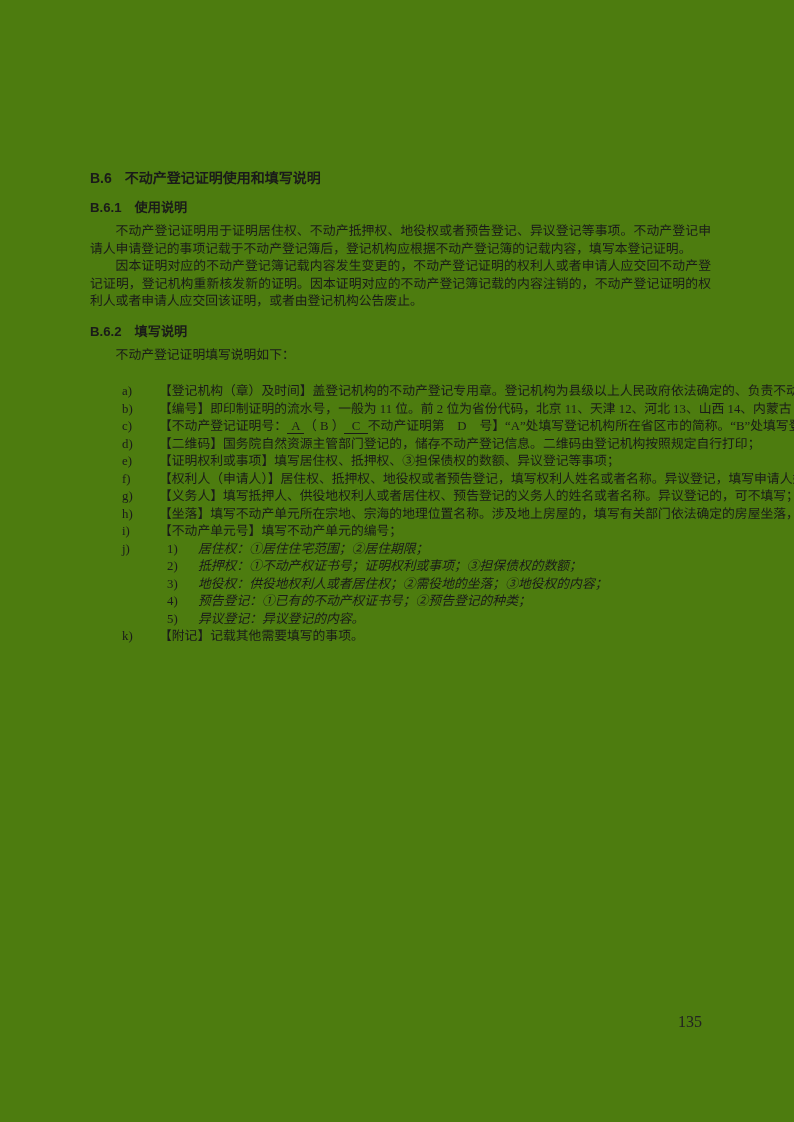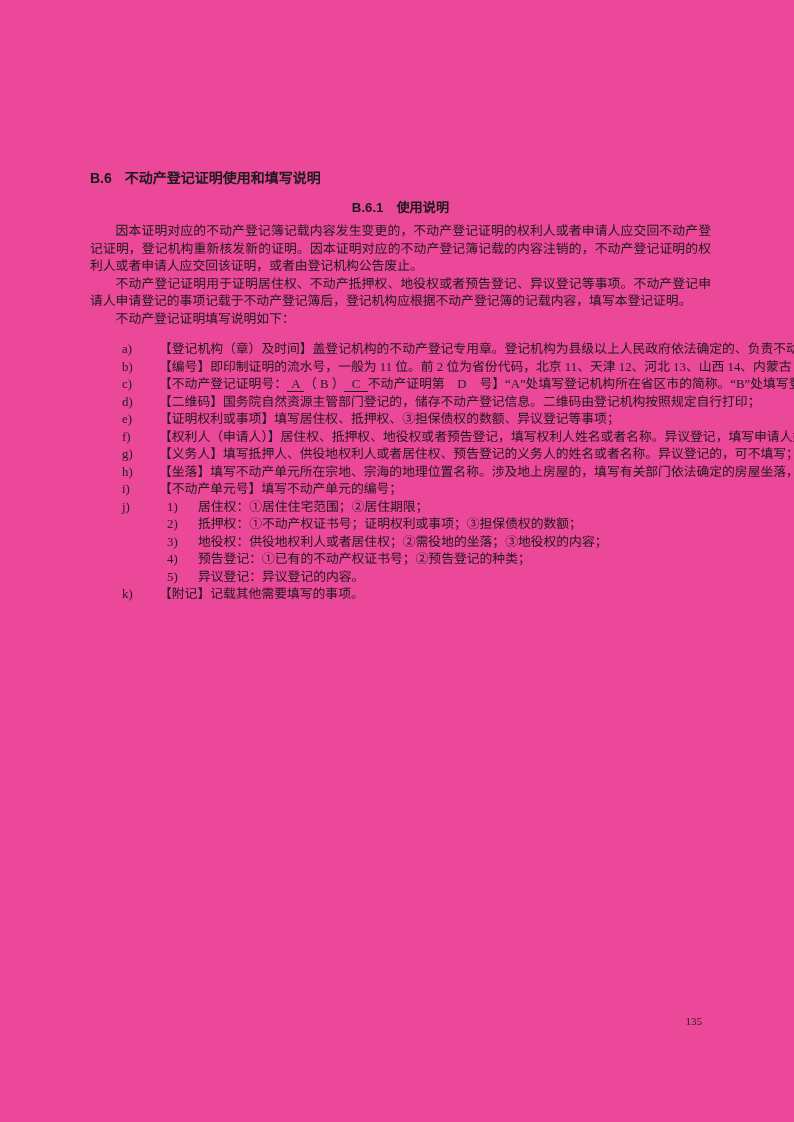--- a/index.html
+++ b/index.html
@@ -4,21 +4,21 @@
 <style>
   html, body {
     margin: 0;
     padding: 0;
     background: #ffffff;
   }
   .page {
     position: relative;
     width: 794px;
     height: 1122px;
-    background: #ec4899;
+    background: #4d7c0f;
     color: #1a1a1a;
     font-family: "Liberation Serif", "DejaVu Serif", serif;
     overflow: hidden;
   }
   .content {
     position: absolute;
     left: 90px;
     top: 170px;
     width: 621px;
     font-size: 12.8px;
@@ -32,80 +32,83 @@
     line-height: 16px;
     margin: 0 0 14px 0;
     text-align: left;
   }
   .sec-h2 {
     font-family: "Liberation Sans", "DejaVu Sans", sans-serif;
     font-size: 13.2px;
     font-weight: 700;
     line-height: 15px;
     margin: 0 0 8px 0;
-    text-align: center;
+    text-align: left;
   }
   .sec-h2.mt {
     margin-top: 13px;
   }
   .sec-num { margin-right: 13px; }
   .body-para {
     margin: 0;
     text-indent: 2em;
   }
   .intro-line {
-    margin: 0 0 13px 0;
+    margin: 0 0 19px 0;
     text-indent: 2em;
   }
   .items {
     margin-left: 32px;
   }
   .item { display: flex; }
   .item-label {
     flex: none;
     width: 37px;
     text-align: left;
   }
   .item-body { flex: 1; min-width: 0; }
   .item-text { }
   .subitem { display: flex; padding-left: 8px; }
   .subitem-label { flex: none; width: 31px; }
-  .subitem-text { flex: 1; }
+  .subitem-text { flex: 1; font-style: italic; }
   .u-seg {
     border-bottom: 1px solid #1a1a1a;
     white-space: pre;
     padding: 0 1px;
   }
   .pre-seg { white-space: pre; }
   .page-number {
     position: absolute;
     top: 1014px;
     right: 92px;
-    font-size: 11px;
+    font-size: 16px;
     line-height: 15px;
     color: #222222;
   }
 </style>
 </head>
 <body>
 
 <div class="page">
   <div class="content">
 
     <h1 class="sec-h1">
       <span class="sec-num">B.6</span><span>不动产登记证明使用和填写说明</span>
     </h1>
 
     <h2 class="sec-h2">
       <span class="sec-num">B.6.1</span><span>使用说明</span>
     </h2>
 
+    <p class="body-para">不动产登记证明用于证明居住权、不动产抵押权、地役权或者预告登记、异议登记等事项。不动产登记申请人申请登记的事项记载于不动产登记簿后，登记机构应根据不动产登记簿的记载内容，填写本登记证明。</p>
     <p class="body-para">因本证明对应的不动产登记簿记载内容发生变更的，不动产登记证明的权利人或者申请人应交回不动产登记证明，登记机构重新核发新的证明。因本证明对应的不动产登记簿记载的内容注销的，不动产登记证明的权利人或者申请人应交回该证明，或者由登记机构公告废止。</p>
-    <p class="body-para">不动产登记证明用于证明居住权、不动产抵押权、地役权或者预告登记、异议登记等事项。不动产登记申请人申请登记的事项记载于不动产登记簿后，登记机构应根据不动产登记簿的记载内容，填写本登记证明。</p>
-
+
+    <h2 class="sec-h2 mt">
+      <span class="sec-num">B.6.2</span><span>填写说明</span>
+    </h2>
 
     <p class="intro-line">不动产登记证明填写说明如下：</p>
 
     <div class="items" id="fill-items">
         <div class="item">
           <div class="item-label">a)</div>
           <div class="item-body">
             <div class="item-text"><span class="pre-seg">【登记机构（章）及时间】盖登记机构的不动产登记专用章。登记机构为县级以上人民政府依法确定的、负责不动产登记工作的部门，如：××县人民政府确定由该县自然资源局负责不动产登记工作，则该县自然资源局为不动产登记机构，证明加盖“××县自然资源局不动产登记专用章”。填写登簿的时间，格式为××××年××月××日，如 2022 年 03 月 01 日；</span></div>
           </div>
         </div>

